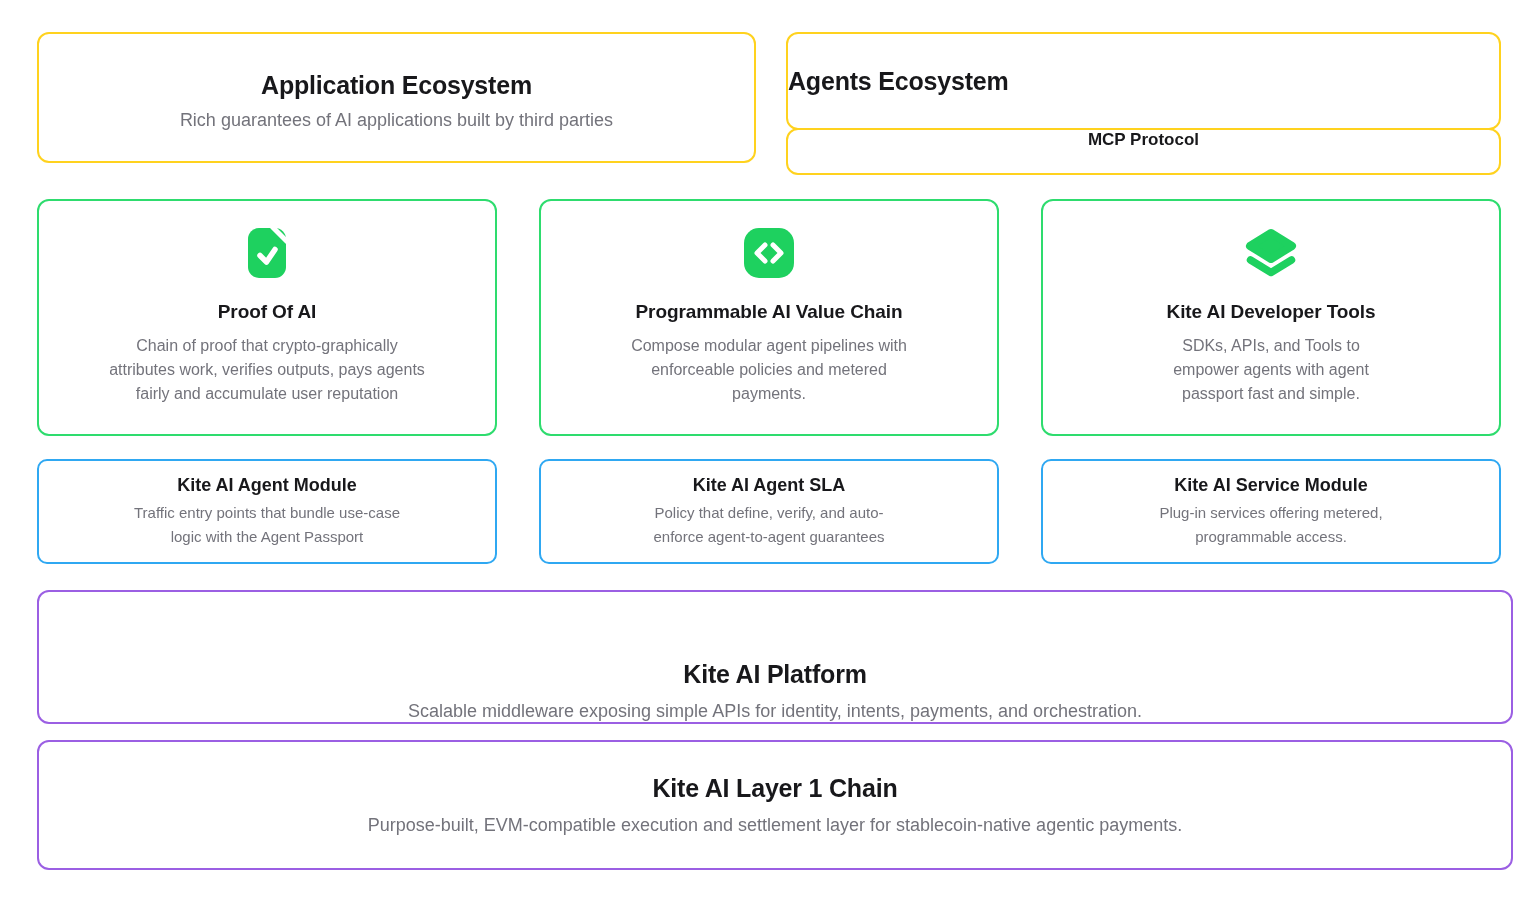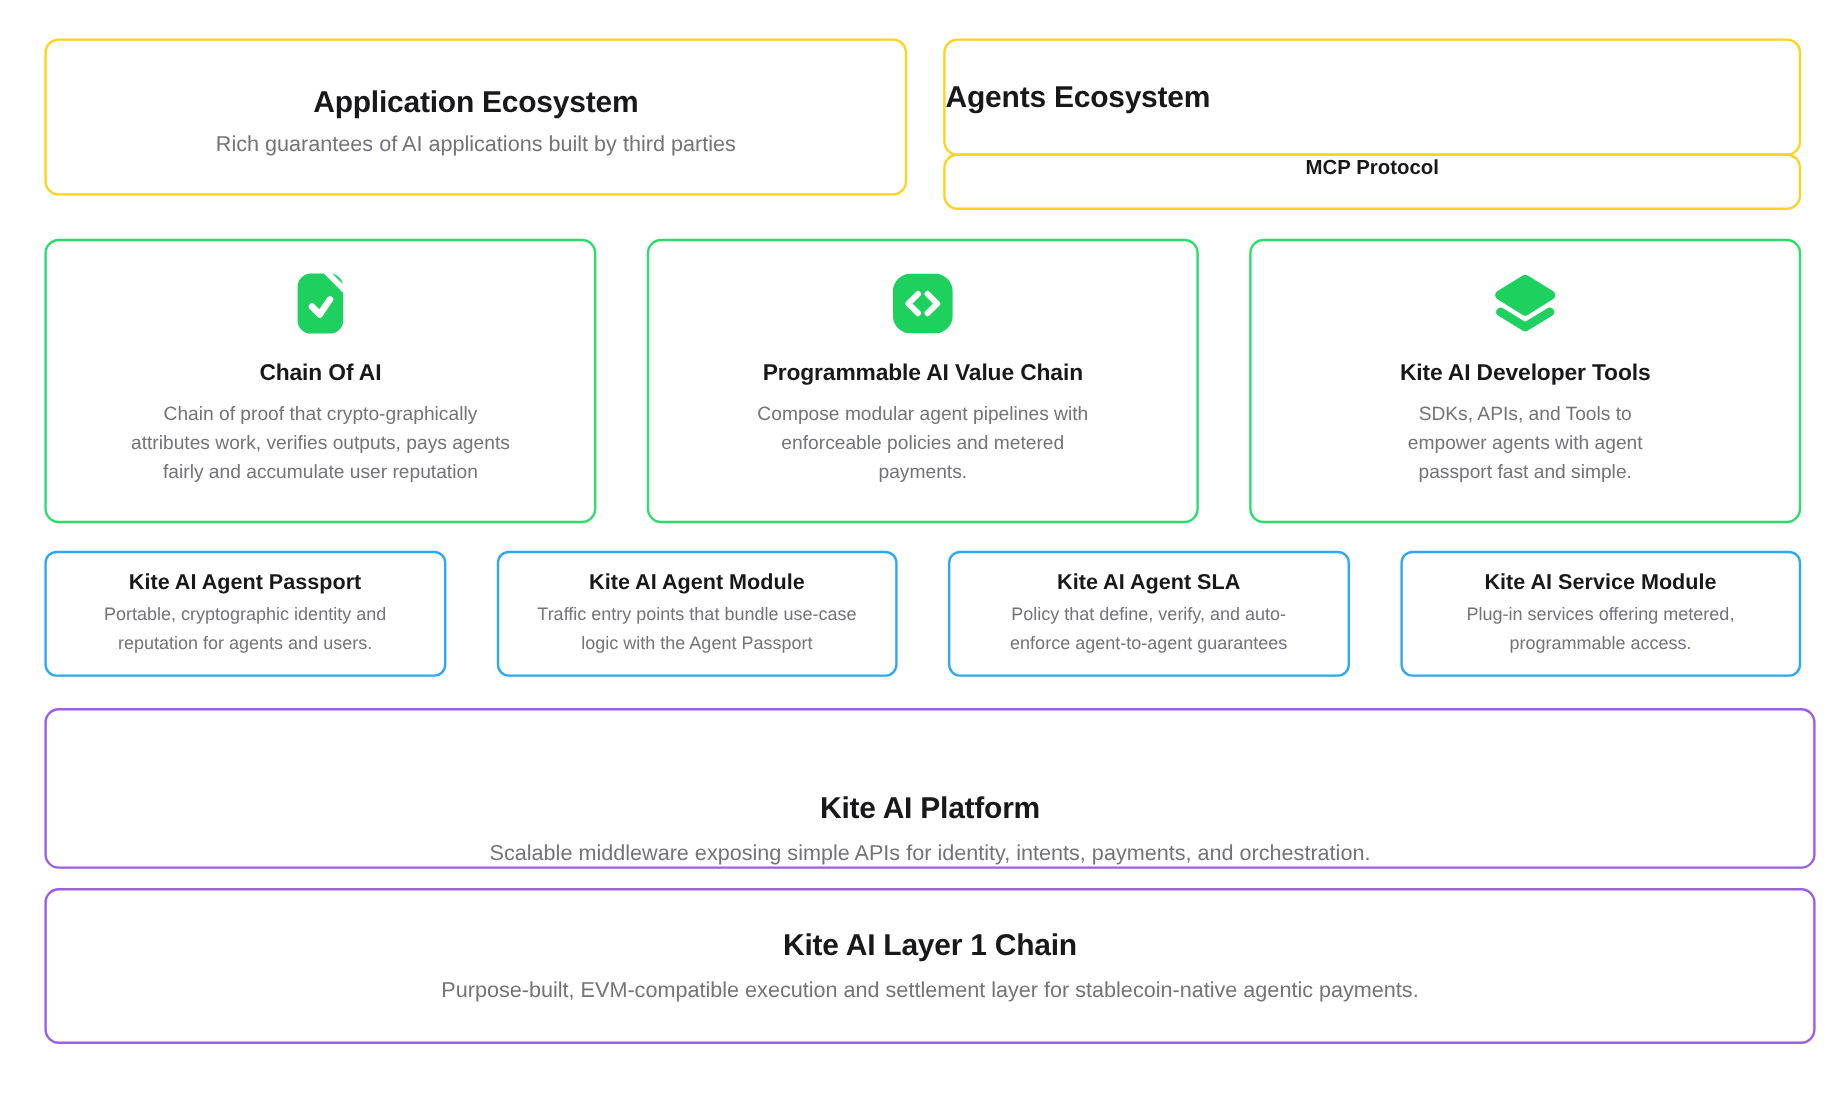--- a/index.html
+++ b/index.html
@@ -139,21 +139,21 @@
   <div class="row row-features">
 
     <div class="card feature-card">
       <div class="feature-icon">
         <svg class="icon-svg" width="40" height="52" viewBox="0 0 40 52">
           <rect x="1" y="1" width="38" height="50" rx="11" fill="var(--color-green_icon)"></rect>
           <line x1="25.5" y1="0" x2="40" y2="14.5" stroke="#ffffff" stroke-width="5" stroke-linecap="round"></line>
           <path d="M13 28.5 L19.5 35 L28 22.5" fill="none" stroke="#ffffff" stroke-width="5.5" stroke-linecap="round" stroke-linejoin="round"></path>
         </svg>
       </div>
-      <div class="feature-title">Chain Of AI</div>
+      <div class="feature-title">Proof Of AI</div>
       <div class="feature-desc">Chain of proof that crypto-graphically
 attributes work, verifies outputs, pays agents
 fairly and accumulate user reputation</div>
     </div>
 
     <div class="card feature-card">
       <div class="feature-icon">
         <svg class="icon-svg" width="50" height="50" viewBox="0 0 50 50">
           <rect x="0" y="0" width="50" height="50" rx="15" fill="var(--color-green_icon)"></rect>
           <path d="M21 17 L13 25 L21 33" fill="none" stroke="#ffffff" stroke-width="5" stroke-linecap="round" stroke-linejoin="round"></path>
@@ -176,25 +176,20 @@
       <div class="feature-title">Kite AI Developer Tools</div>
       <div class="feature-desc">SDKs, APIs, and Tools to
 empower agents with agent
 passport fast and simple.</div>
     </div>
 
   </div>
 
   <div class="row row-modules">
     <div class="card module-card">
-      <div class="module-title">Kite AI Agent Passport</div>
-      <div class="module-desc">Portable, cryptographic identity and
-reputation for agents and users.</div>
-    </div>
-    <div class="card module-card">
       <div class="module-title">Kite AI Agent Module</div>
       <div class="module-desc">Traffic entry points that bundle use-case
 logic with the Agent Passport</div>
     </div>
     <div class="card module-card">
       <div class="module-title">Kite AI Agent SLA</div>
       <div class="module-desc">Policy that define, verify, and auto-
 enforce agent-to-agent guarantees</div>
     </div>
     <div class="card module-card">

